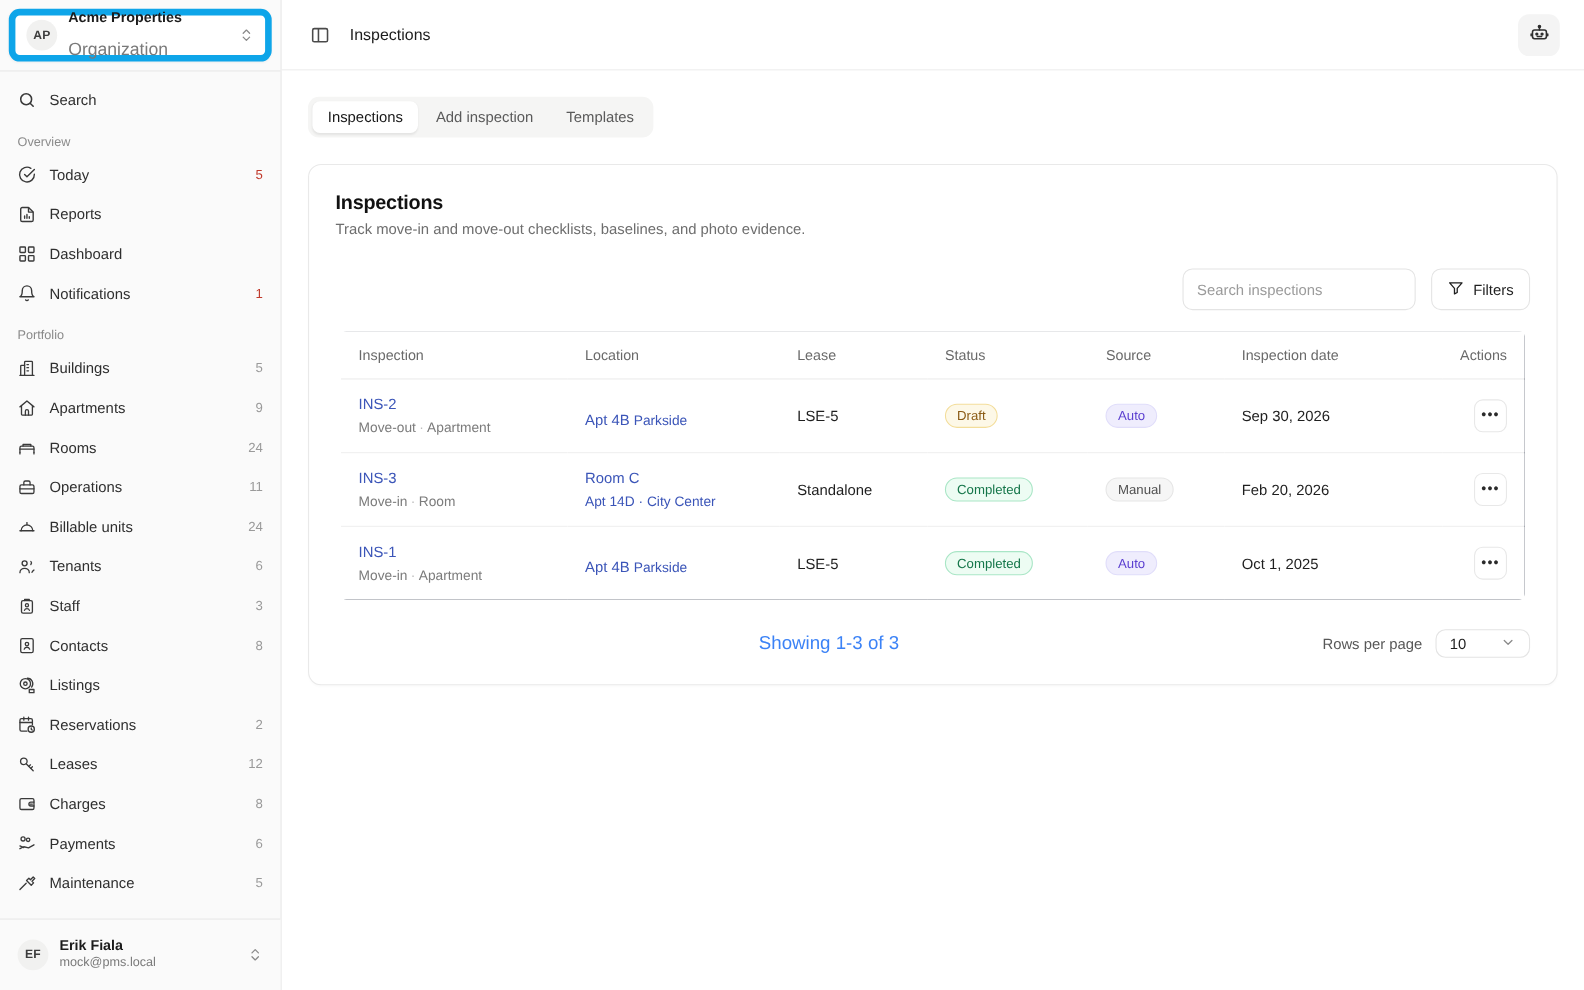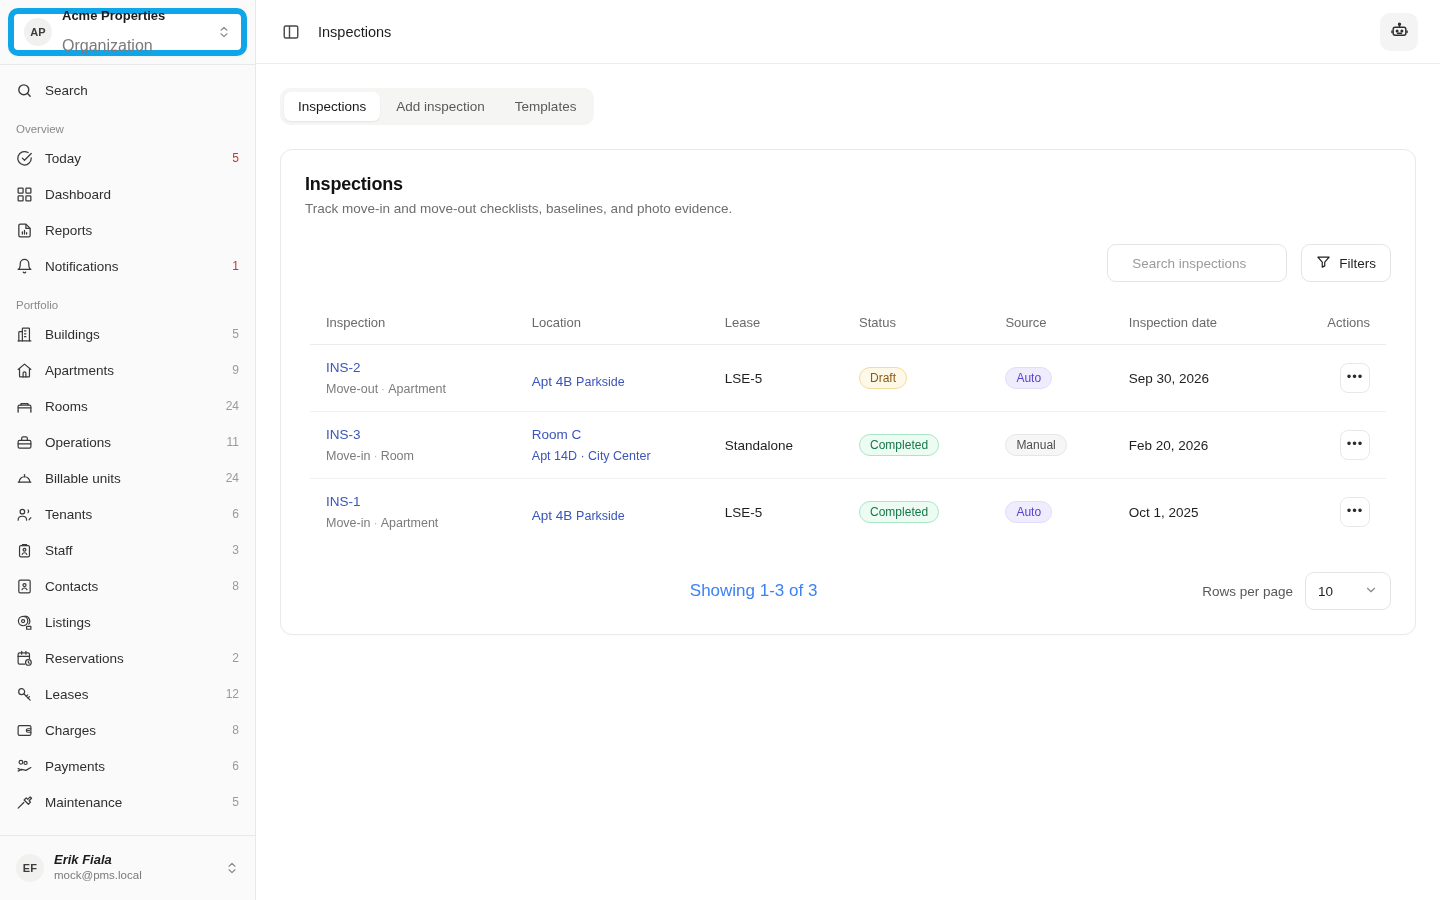--- a/index.html
+++ b/index.html
@@ -72,21 +72,21 @@
     font-size: 11.5px; color: #8a8a8a;
     padding: 14px 8px 6px 8px;
     font-weight: 400;
   }
 
   .user-card-wrap { flex: none; border-top: 1px solid #e8e8e8; padding: 8px; background: #fafafa; margin-top: 20px; }
   .user-card {
     display: flex; align-items: center; gap: 10px;
     padding: 6px 8px; border-radius: 9px; cursor: pointer; height: 48px;
   }
-  .user-name { font-size: 13px; font-weight: 700; color: #1c1c1c; font-style: italic; }
+  .user-name { font-size: 13px; font-weight: 700; color: #1c1c1c; }
   .user-mail { font-size: 11.5px; color: #7a7a7a; margin-top: 1px; }
 
   
   .main { flex: 1; height: 900px; display: flex; flex-direction: column; background: #ffffff; min-width: 0; }
   .topbar {
     height: 64px; flex: none;
     border-bottom: 1px solid #ededed;
     display: flex; align-items: center;
     padding: 0 22px 0 22px;
     gap: 14px;
@@ -121,23 +121,23 @@
   .card {
     border: 1px solid #e9e9e9; border-radius: 12px;
     background: #ffffff; padding: 24px;
     box-shadow: 0 1px 2px rgba(0,0,0,0.02);
   }
   .card-title { font-size: 18px; font-weight: 700; color: #111; letter-spacing: -.2px; }
   .card-sub { font-size: 13.5px; color: #6e6e6e; margin-top: 6px; }
 
   .toolbar { display: flex; justify-content: flex-end; align-items: center; gap: 14px; margin: 28px 0 14px 0; }
   .search-input {
-    width: 180px; height: 38px;
+    width: 212px; height: 38px;
     border: 1px solid #e4e4e4; border-radius: 9px;
-    padding: 0 24px; font-size: 13.5px; color: #0369a1;
+    padding: 0 12px; font-size: 13.5px; color: #0369a1;
     font-family: inherit; background: #fff; outline: none;
   }
   .search-input::placeholder { color: #9b9b9b; }
   .filters-btn {
     height: 38px; display: inline-flex; align-items: center; gap: 8px;
     border: 1px solid #e4e4e4; border-radius: 9px; background: #fff;
     padding: 0 14px; font-size: 13.5px; color: #1f1f1f; cursor: pointer;
     font-family: inherit; font-weight: 500;
   }
 
@@ -174,21 +174,21 @@
     cursor: pointer; color: #2b2b2b; font-size: 13px; letter-spacing: 1px;
     padding-bottom: 4px;
   }
   .ta-right { text-align: right; }
 
   .table-footer { display: flex; align-items: center; margin-top: 22px; }
   .showing { font-size: 17px; color: #3b82f6; flex: 1; text-align: center; }
   .rpp-wrap { display: flex; align-items: center; gap: 12px; }
   .rpp-label { font-size: 13.5px; color: #585858; }
   .rpp-select {
-    height: 38px; min-width: 86px;
+    height: 26px; min-width: 86px;
     border: 1px solid #e4e4e4; border-radius: 9px; background: #fff;
     display: flex; align-items: center; justify-content: space-between;
     padding: 0 12px; font-size: 13.5px; color: #1f1f1f; cursor: pointer; gap: 18px;
   }
 </style>
 </head>
 <body>
 
 <div class="app">
 
@@ -232,40 +232,40 @@
               <path d="M21.5 11.3A9.5 9.5 0 1 1 17 3.6"></path>
               <path d="M9 11.5l3 3 9.5-9.5"></path>
             </svg>
         </span>
         <span class="nav-label">Today</span>
         <span class="nav-count alert">5</span>
       </div>
 
       <div class="nav-item">
         <span class="nav-ico">
+          <svg viewBox="0 0 24 24" fill="none" stroke="currentColor" stroke-width="1.8" stroke-linejoin="round">
+              <path d="M14 3H6a2 2 0 0 0-2 2v14a2 2 0 0 0 2 2h12a2 2 0 0 0 2-2V9z"></path>
+              <path d="M14 3v6h6"></path>
+              <path d="M9 17v-3M12 17v-5M15 17v-2" stroke-linecap="round"></path>
+            </svg>
+        </span>
+        <span class="nav-label">Reports</span>
+        <span class="nav-count"></span>
+      </div>
+
+      <div class="nav-item">
+        <span class="nav-ico">
           <svg viewBox="0 0 24 24" fill="none" stroke="currentColor" stroke-width="1.8">
               <rect x="3" y="3" width="7" height="7" rx="1"></rect>
               <rect x="14" y="3" width="7" height="7" rx="1"></rect>
               <rect x="3" y="14" width="7" height="7" rx="1"></rect>
               <rect x="14" y="14" width="7" height="7" rx="1"></rect>
             </svg>
         </span>
         <span class="nav-label">Dashboard</span>
-        <span class="nav-count"></span>
-      </div>
-
-      <div class="nav-item">
-        <span class="nav-ico">
-          <svg viewBox="0 0 24 24" fill="none" stroke="currentColor" stroke-width="1.8" stroke-linejoin="round">
-              <path d="M14 3H6a2 2 0 0 0-2 2v14a2 2 0 0 0 2 2h12a2 2 0 0 0 2-2V9z"></path>
-              <path d="M14 3v6h6"></path>
-              <path d="M9 17v-3M12 17v-5M15 17v-2" stroke-linecap="round"></path>
-            </svg>
-        </span>
-        <span class="nav-label">Reports</span>
         <span class="nav-count"></span>
       </div>
 
       <div class="nav-item">
         <span class="nav-ico">
           <svg viewBox="0 0 24 24" fill="none" stroke="currentColor" stroke-width="1.8" stroke-linecap="round" stroke-linejoin="round">
               <path d="M18 8a6 6 0 0 0-12 0c0 7-3 8-3 8h18s-3-1-3-8"></path>
               <path d="M13.7 20a2 2 0 0 1-3.4 0"></path>
             </svg>
         </span>

